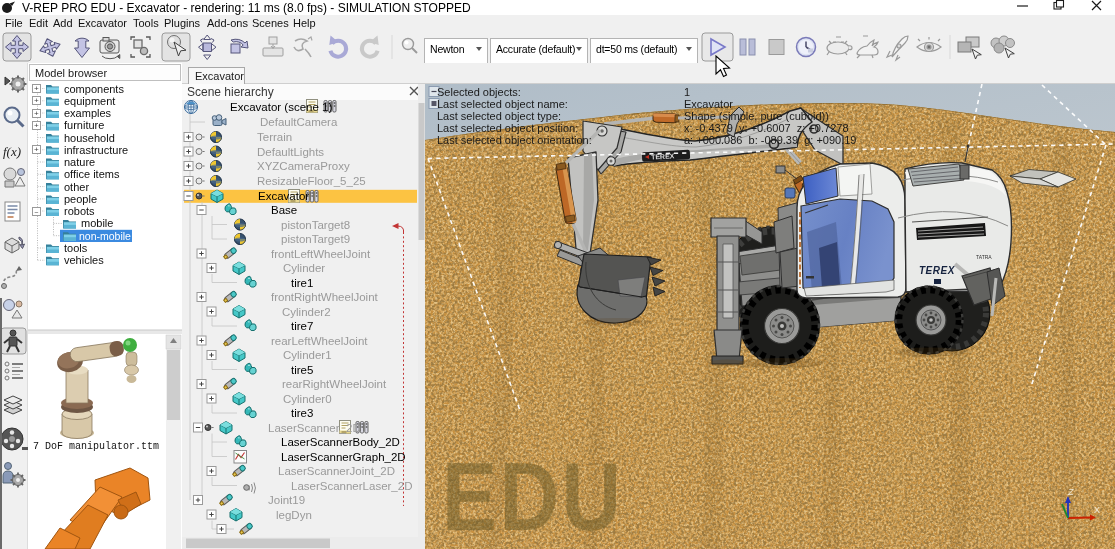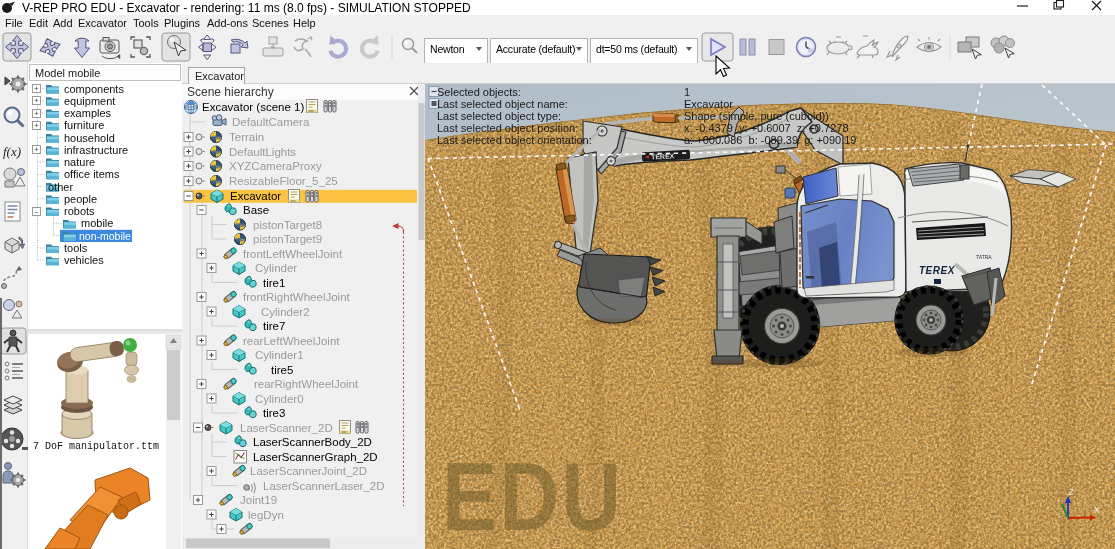--- a/index.html
+++ b/index.html
@@ -14,21 +14,21 @@
 .combo { position:absolute; top:38px; height:39px; background:#fff; border:1px solid #b4b4b4; font-size:10.5px; letter-spacing:-0.2px; color:#000; padding:4px 14px 0 5px; white-space:nowrap; overflow:hidden; }
 .combo:after { content:""; position:absolute; right:5px; top:8px; width:0; height:0; border-left:3.5px solid transparent; border-right:3.5px solid transparent; border-top:4px solid #555; }
 #leftstrip { left:0; top:63px; width:28px; height:486px; background:#f0f0f0; border-right:1px solid #dcdcdc; }
 #mbrowser { left:28px; top:63px; width:154px; height:486px; background:#ffffff; }
 #mbtitle { left:29px; top:64px; width:152px; height:17px; border:1px solid #bfbfbf; background:#fdfdfd; font-size:11px; color:#202020; padding:2px 0 0 5px; }
 .mrow { position:absolute; height:12px; white-space:nowrap; font-size:11px; color:#101010;text-align:right; }
 .exp { position:absolute; width:9px; height:9px; background:#fff; border:1px solid #9a9a9a; font-size:8px; line-height:7px; text-align:center; color:#404040; font-family:"Liberation Mono",monospace; }
 #htabbar { left:182px; top:63px; width:933px; height:21px; background:#f0f0f0; border-bottom:1px solid #cfcfcf; }
 #htab { left:188px; top:67px; width:57px; height:17px; background:#f7f7f7; border:1px solid #a8a8a8; border-bottom:none; font-size:11px; color:#202020; padding:2px 0 0 6px; }
 #htitle { left:182px; top:84px; width:243px; height:16px; background:#fbfbfb; font-size:12px; color:#383838; padding:1px 0 0 5px; }
-.hrow { position:absolute; height:14px; white-space:nowrap; font-size:11.5px; }
+.hrow { position:absolute; height:14px; white-space:nowrap; font-size:11.5px;margin-left:28px; }
 .gray { color:#9a9a9a; }
 .blk { color:#000; }
 #view3d { left:425px; top:84px; width:690px; height:465px; background:#b7c3cc; }
 #overlay { left:437px; top:86px; font-size:11px; color:#1a1a1a; line-height:12.1px; }
 #overlayvals { left:684px; top:86px; font-size:11px; color:#1a1a1a; line-height:12.1px; }
 </style>
 </head>
 <body>
 <div class="abs" id="titlebar"></div>
 <div class="abs" id="titletext">V-REP PRO EDU - Excavator - rendering: 11 ms (8.0 fps) - SIMULATION STOPPED</div>
@@ -265,21 +265,21 @@
 <circle cx="-2" cy="-8" r="3.5" fill="#8a9ab8" stroke="#567"></circle>
 <path d="M-7 9 v-7 q0 -5 5 -5 q5 0 5 5 v7 Z" fill="#8a9ab8" stroke="#567"></path>
 <circle cx="8" cy="6" r="5.5" fill="#a9a9a9" stroke="#666"></circle>
 <circle cx="8" cy="6" r="2" fill="#eee"></circle>
 <g stroke="#666" stroke-width="1.8">
         <path d="M8 -1.5 v2.5 M8 11 v2.5 M0.5 6 h2.5 M13 6 h2.5 M3 1 l2 2 M13 1 l-2 2 M3 11 l2 -2 M13 11 l-2 -2"></path>
       </g>
 </g>
 </svg>
 <div class="abs" id="mbrowser"></div>
-<div class="abs" id="mbtitle">Model mobile</div>
+<div class="abs" id="mbtitle">Model browser</div>
 <svg class="abs" style="left:28px;top:63px" width="154" height="486" viewBox="28 63 154 486">
 <defs>
 <g id="fold">
 <path d="M0 1.5 L5 1.5 L6.5 3 L13 3 L13 10 L0 10 Z" fill="#35809a"></path>
 <path d="M0.8 3.8 L13 3.8 L13 10 L0.8 10 Z" fill="#7fd0e8"></path>
 <path d="M0.8 6.5 L13 6.5 L13 10 L0.8 10 Z" fill="#5ab4d4"></path>
 </g>
 </defs>
 
 <g stroke="#b8b8b8" stroke-width="1" stroke-dasharray="1 1.4">
@@ -361,21 +361,21 @@
 </g>
 </svg>
 <div class="mrow" style="left:64px;top:82.5px">components</div>
 <div class="mrow" style="left:64px;top:94.8px">equipment</div>
 <div class="mrow" style="left:64px;top:107px">examples</div>
 <div class="mrow" style="left:64px;top:119.3px">furniture</div>
 <div class="mrow" style="left:64px;top:131.6px">household</div>
 <div class="mrow" style="left:64px;top:143.8px">infrastructure</div>
 <div class="mrow" style="left:64px;top:156px">nature</div>
 <div class="mrow" style="left:64px;top:168.3px">office items</div>
-<div class="mrow" style="left:48px;top:180.6px">other</div>
+<div class="mrow" style="left:64px;top:180.6px">other</div>
 <div class="mrow" style="left:64px;top:192.9px">people</div>
 <div class="mrow" style="left:64px;top:205px">robots</div>
 <div class="mrow" style="left:81px;top:217.4px">mobile</div>
 <div class="mrow" style="left:79px;top:230px;color:#fff;font-size:10.5px">non-mobile</div>
 <div class="mrow" style="left:64px;top:242px">tools</div>
 <div class="mrow" style="left:64px;top:254.2px">vehicles</div>
 <div class="exp" style="left:32px;top:84px">+</div>
 <div class="exp" style="left:32px;top:96.3px">+</div>
 <div class="exp" style="left:32px;top:108.5px">+</div>
 <div class="exp" style="left:32px;top:120.8px">+</div>
@@ -597,25 +597,25 @@
 <div class="hrow gray" style="left:229px;top:160px">XYZCameraProxy</div>
 <div class="hrow gray" style="left:229px;top:175px">ResizableFloor_5_25</div>
 <div class="hrow blk" style="left:230px;top:190px">Excavator</div>
 <div class="hrow blk" style="left:243px;top:204px">Base</div>
 <div class="hrow gray" style="left:253px;top:218.5px">pistonTarget8</div>
 <div class="hrow gray" style="left:253px;top:233px">pistonTarget9</div>
 <div class="hrow gray" style="left:243px;top:247.5px">frontLeftWheelJoint</div>
 <div class="hrow gray" style="left:255px;top:262px">Cylinder</div>
 <div class="hrow blk" style="left:263px;top:276.5px">tire1</div>
 <div class="hrow gray" style="left:243px;top:291px">frontRightWheelJoint</div>
-<div class="hrow gray" style="left:261px;top:305.5px">Cylinder2</div>
+<div class="hrow gray" style="left:254px;top:305.5px">Cylinder2</div>
 <div class="hrow blk" style="left:263px;top:320px">tire7</div>
 <div class="hrow gray" style="left:243px;top:334.5px">rearLeftWheelJoint</div>
 <div class="hrow gray" style="left:255px;top:349px">Cylinder1</div>
-<div class="hrow blk" style="left:271px;top:363.5px">tire5</div>
+<div class="hrow blk" style="left:263px;top:363.5px">tire5</div>
 <div class="hrow gray" style="left:254px;top:378px">rearRightWheelJoint</div>
 <div class="hrow gray" style="left:255px;top:392.5px">Cylinder0</div>
 <div class="hrow blk" style="left:263px;top:407px">tire3</div>
 <div class="hrow gray" style="left:240px;top:421.5px">LaserScanner_2D</div>
 <div class="hrow blk" style="left:253px;top:436px">LaserScannerBody_2D</div>
 <div class="hrow blk" style="left:253px;top:450.5px">LaserScannerGraph_2D</div>
 <div class="hrow gray" style="left:250px;top:465px">LaserScannerJoint_2D</div>
 <div class="hrow gray" style="left:263px;top:479.5px">LaserScannerLaser_2D</div>
 <div class="hrow gray" style="left:240px;top:494px">Joint19</div>
 <div class="hrow gray" style="left:248px;top:508.5px">legDyn</div>

